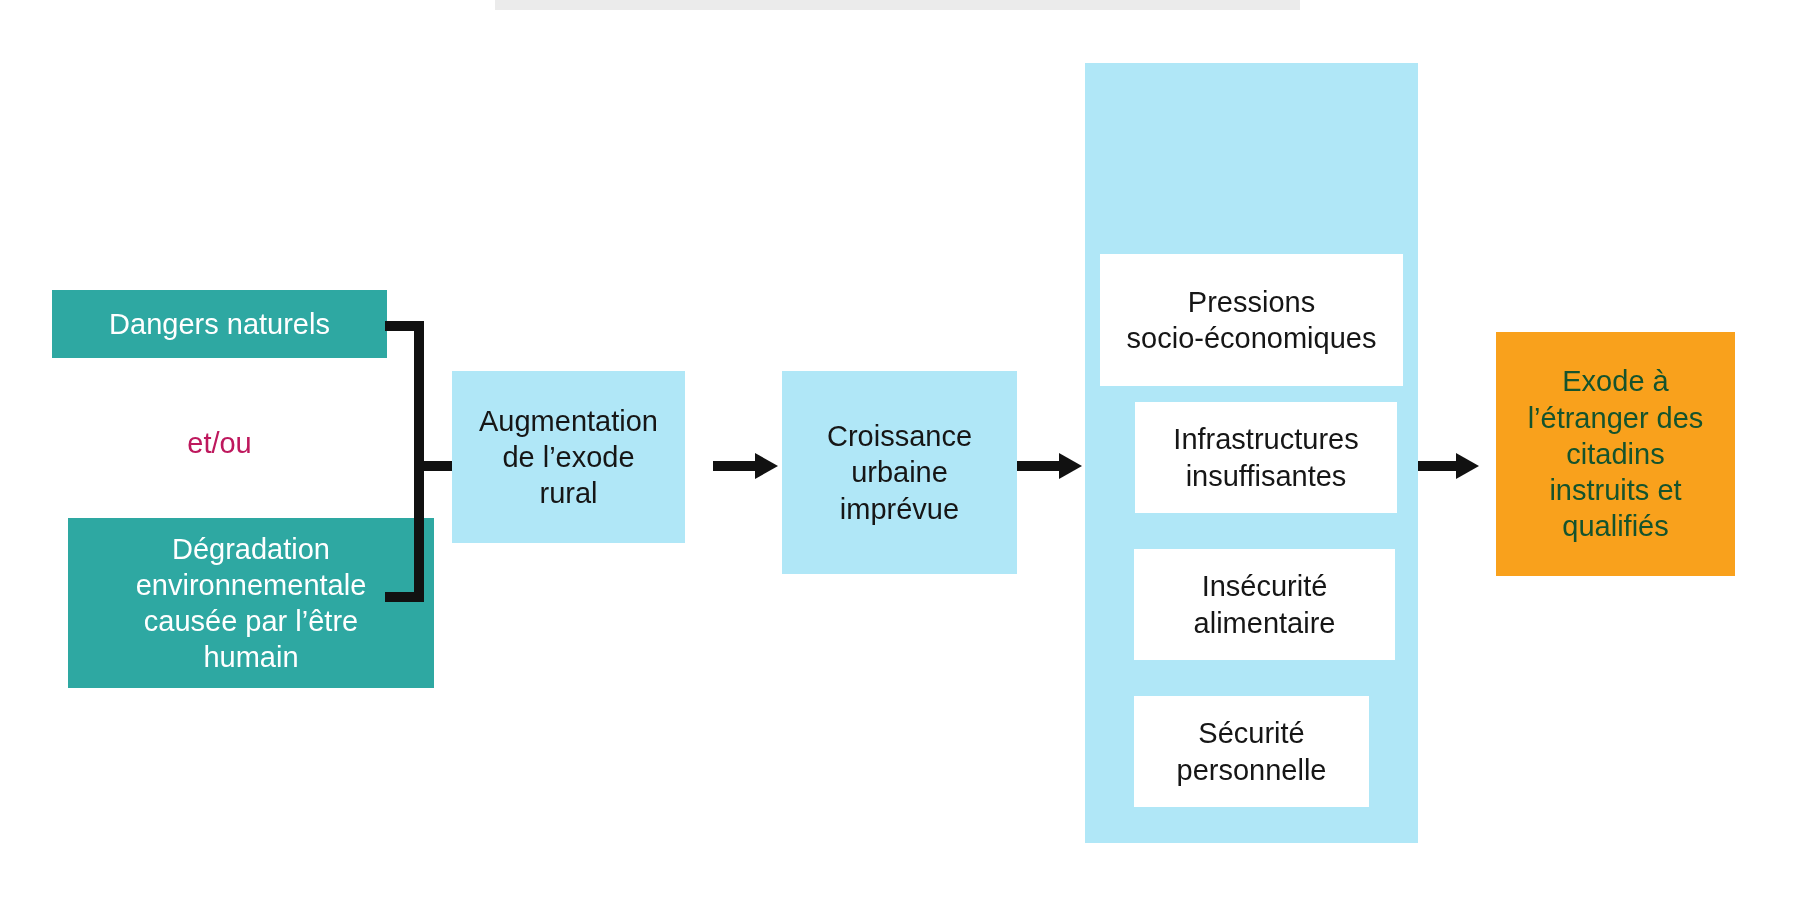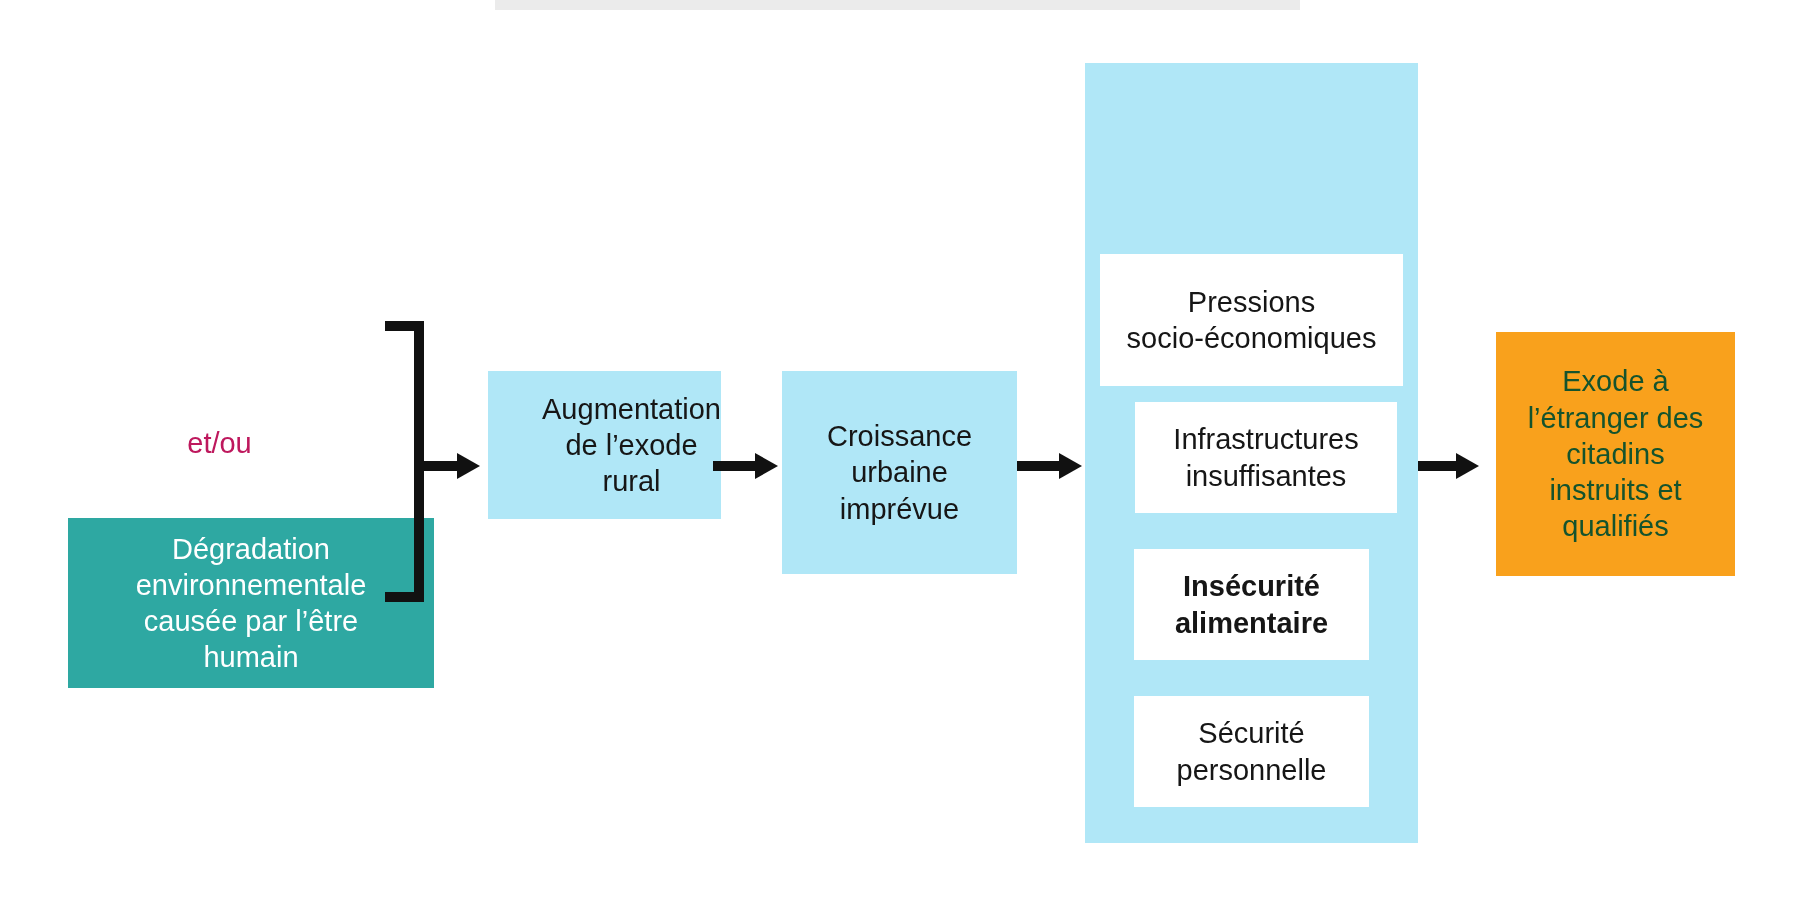--- a/index.html
+++ b/index.html
@@ -29,20 +29,23 @@
     border-left:23px solid var(--line,#111111);
   }
 </style>
 </head>
 <body>
 
 <div class="canvas">
 
   <div class="top-strip"></div>
 
+  <div class="box teal" style="left:52px;top:290px;width:335px;height:68px;">
+    <span>Dangers naturels</span>
+  </div>
 
   <div class="label" style="left:52px;top:424px;width:335px;height:38px;">et/ou</div>
 
   <div class="box teal" style="left:68px;top:518px;width:366px;height:170px;">
     <span>Dégradation
 environnementale
 causée par l’être
 humain</span>
   </div>
 
@@ -50,21 +53,21 @@
     <div class="hline" style="left:385px;top:321px;width:39px;height:10px;"></div>
     <div class="vline" style="left:414px;top:321px;width:10px;height:281px;"></div>
     <div class="hline" style="left:385px;top:592px;width:39px;height:10px;"></div>
   </div>
 
   <div>
     <div class="hline" style="left:424px;top:461px;width:35px;height:10px;"></div>
     <div class="ahead" style="left:457px;top:453px;"></div>
   </div>
 
-  <div class="box blue" style="left:488px;top:371px;width:233px;height:148px;justify-content:flex-end;">
+  <div class="box blue" style="left:452px;top:371px;width:233px;height:172px;">
     <span>Augmentation
 de l’exode
 rural</span>
   </div>
 
   <div>
     <div class="hline" style="left:713px;top:461px;width:43px;height:10px;"></div>
     <div class="ahead" style="left:755px;top:453px;"></div>
   </div>
 
@@ -85,21 +88,21 @@
   <div class="box white-box" style="left:1100px;top:254px;width:303px;height:132px;">
     <span>Pressions
 socio-économiques</span>
   </div>
 
   <div class="box white-box" style="left:1135px;top:402px;width:262px;height:111px;">
     <span>Infrastructures
 insuffisantes</span>
   </div>
 
-  <div class="box white-box" style="left:1134px;top:549px;width:235px;height:111px;font-weight:bold;">
+  <div class="box white-box" style="left:1134px;top:549px;width:261px;height:111px;">
     <span>Insécurité
 alimentaire</span>
   </div>
 
   <div class="box white-box" style="left:1134px;top:696px;width:235px;height:111px;">
     <span>Sécurité
 personnelle</span>
   </div>
 
   <div>

